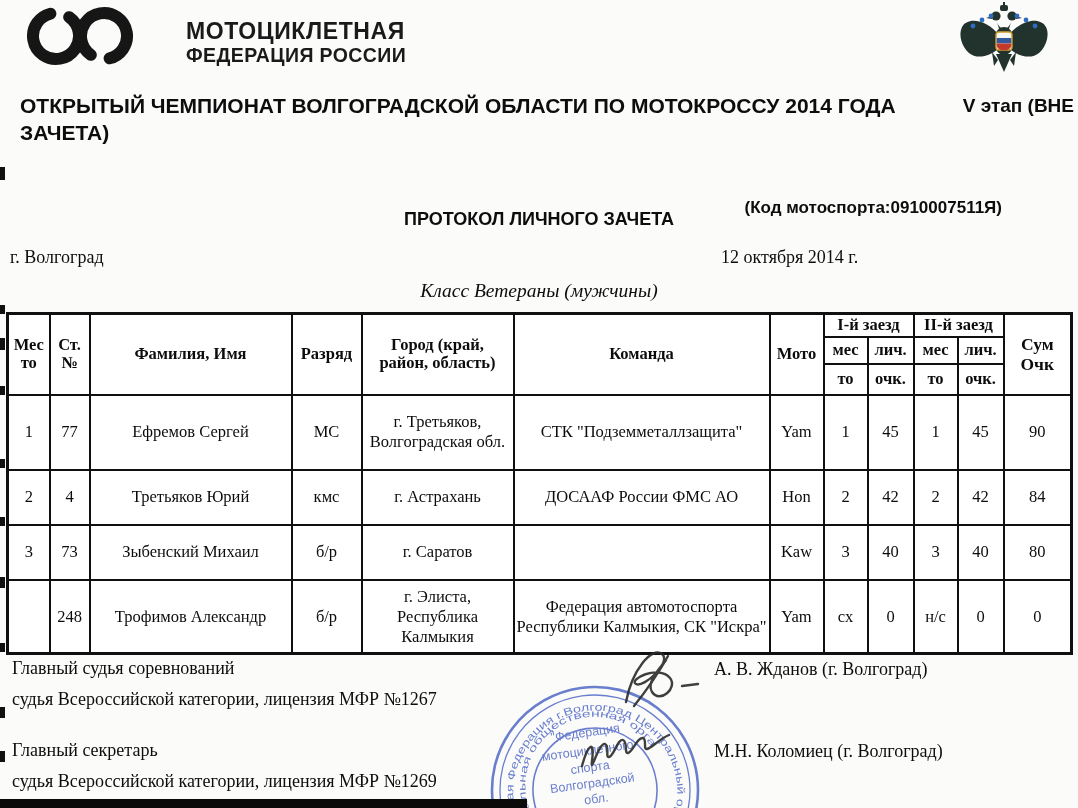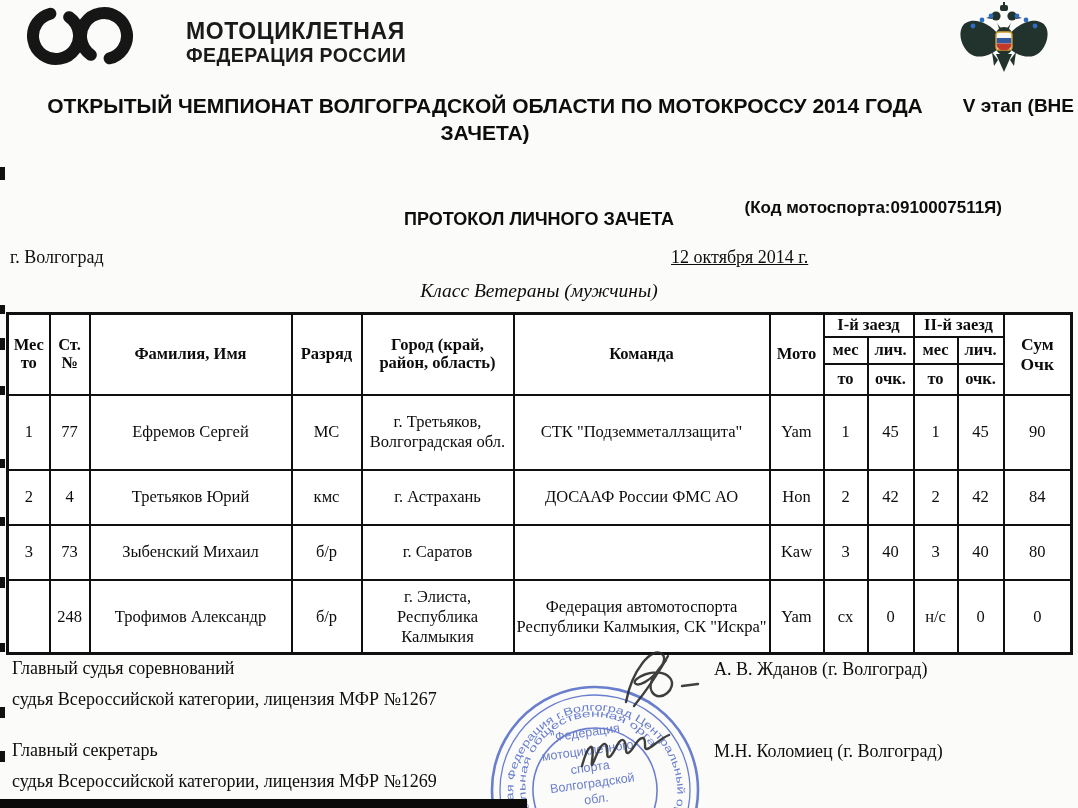--- a/index.html
+++ b/index.html
@@ -7,29 +7,29 @@
     width:1078px;height:808px;overflow:hidden;position:relative;
     background:#fbfbfa;color:#0d0d0d;
     font-family:"Liberation Serif",serif;
   }
   .abs{position:absolute;}
   
   .logo-text{left:186px;top:18px;font-family:"Liberation Sans",sans-serif;color:#1a1a1a;}
   .logo-text .l1{font-size:23px;font-weight:800;letter-spacing:.6px;line-height:26px;}
   .logo-text .l2{font-size:19.5px;font-weight:700;letter-spacing:.4px;line-height:23px;}
   
-  .title-block{left:20px;top:92px;width:930px;text-align:center;
+  .title-block{left:20px;top:92px;width:930px;
     font-family:"Liberation Sans",sans-serif;font-weight:bold;font-size:21px;line-height:27px;}
   .stage{right:4px;top:95px;font-family:"Liberation Sans",sans-serif;font-weight:bold;font-size:19px;margin-left:46px;}
   .code-line{left:0;top:162px;width:1002px;text-align:right;
     font-family:"Liberation Sans",sans-serif;font-weight:bold;font-size:17px;margin-top:36px;}
   .protocol-line{left:0;top:209px;width:1078px;text-align:center;
     font-family:"Liberation Sans",sans-serif;font-weight:bold;font-size:18px;}
   .city-line{left:10px;top:247px;font-size:18px;}
-  .date-line{left:671px;top:247px;font-size:18px;text-decoration:underline;}
+  .date-line{left:721px;top:247px;font-size:18px;}
   .class-line{left:0;top:280px;width:1078px;text-align:center;
     font-weight:normal;font-style:italic;font-size:19.5px;}
   
   table.results{
     position:absolute;left:6px;top:312px;width:1065px;
     border-collapse:collapse;table-layout:fixed;background:#fff;
     font-family:"Liberation Serif",serif;font-size:16.5px;color:#0c0c0c;
     border:3px solid #101010;
   }
   table.results th,table.results td{

